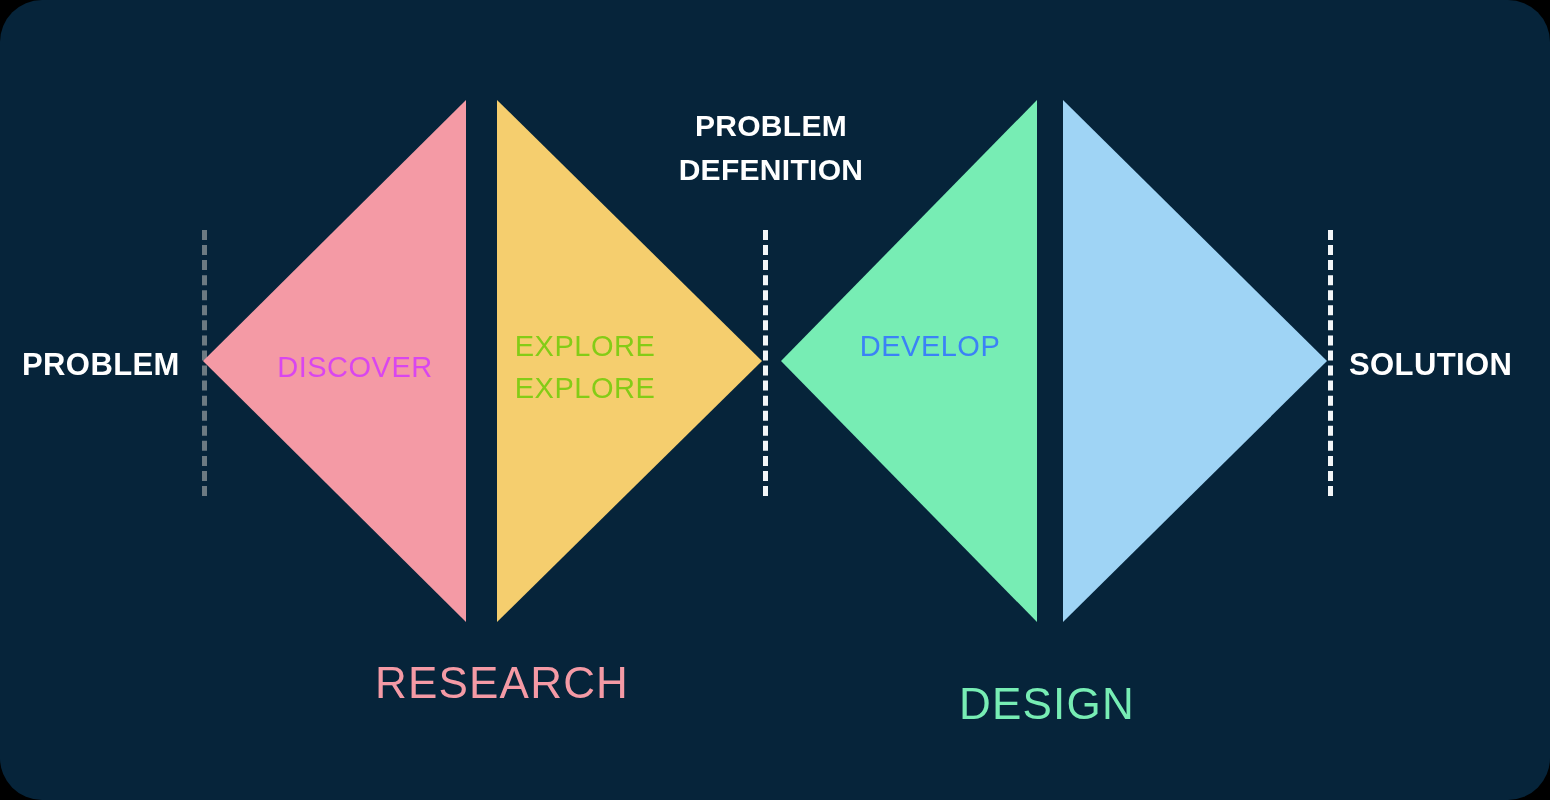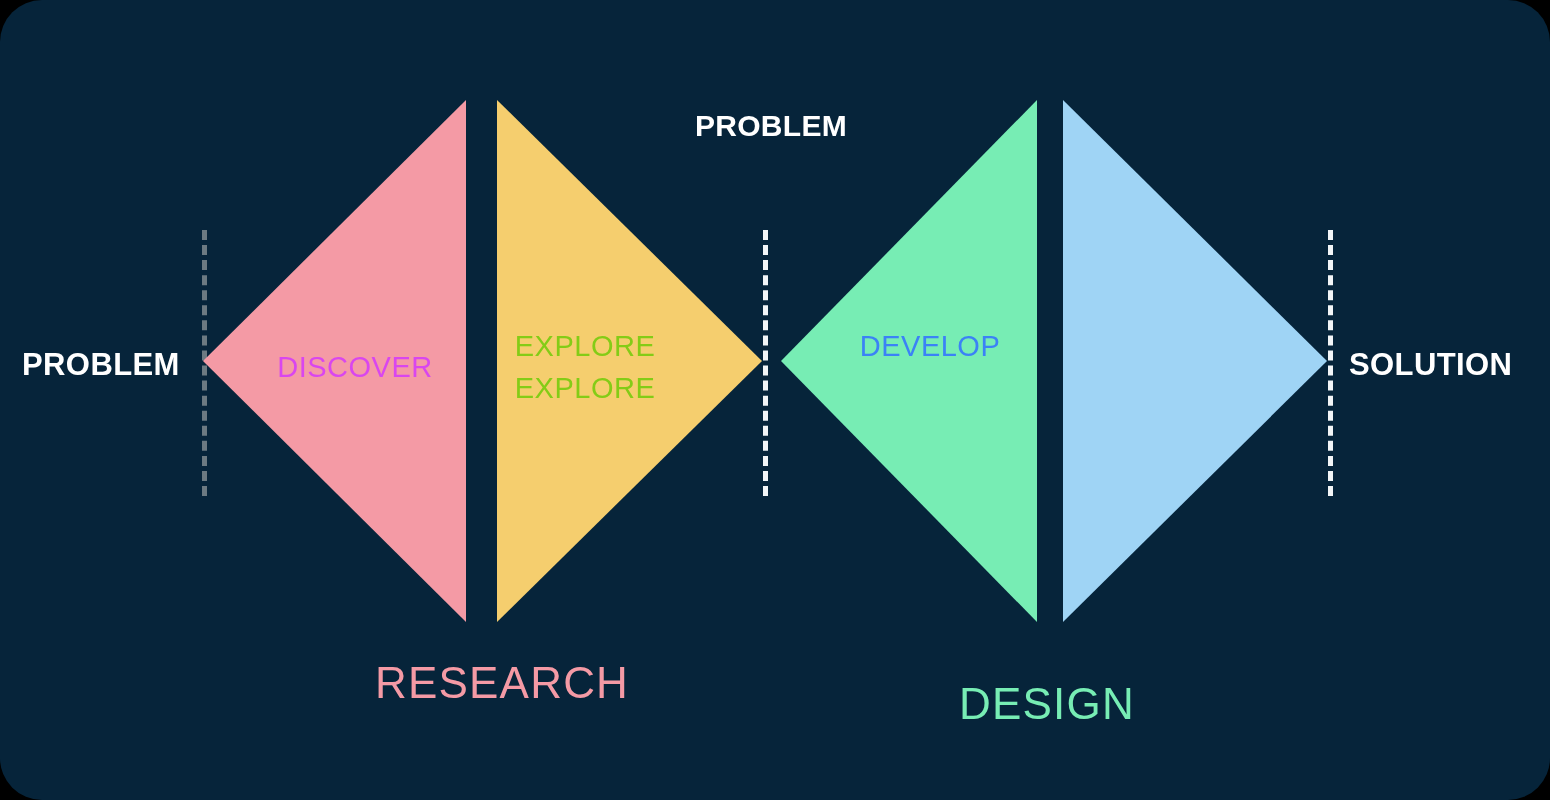--- a/index.html
+++ b/index.html
@@ -138,20 +138,21 @@
 <body>
 
 <div id="canvas">
 
   <div class="endpoint-label" id="problem-label">PROBLEM</div>
 
   <div class="endpoint-label" id="solution-label">SOLUTION</div>
 
   <div id="phase-heading">
     <div>PROBLEM</div>
+    <div>DEFENITION</div>
   </div>
 
   <div class="divider gray" id="divider-left"></div>
   <div class="divider white" id="divider-mid"></div>
   <div class="divider white" id="divider-right"></div>
 
   <div class="tri left" id="tri-discover"></div>
   <div class="tri right" id="tri-explore"></div>
   <div class="tri left" id="tri-develop"></div>
   <div class="tri right" id="tri-deliver"></div>

